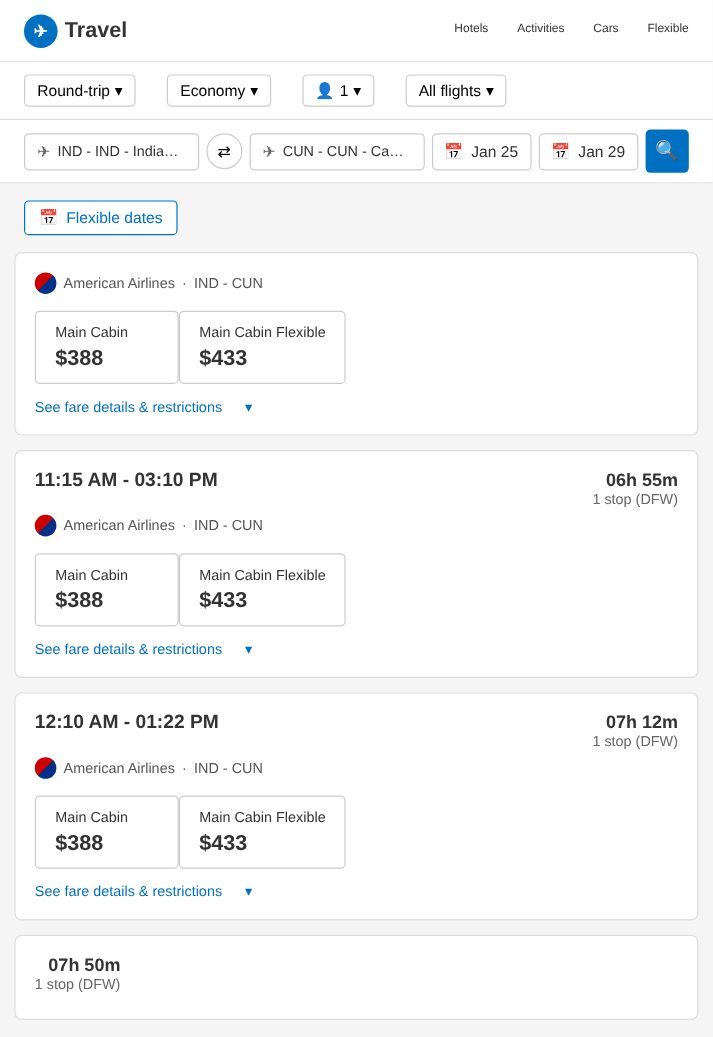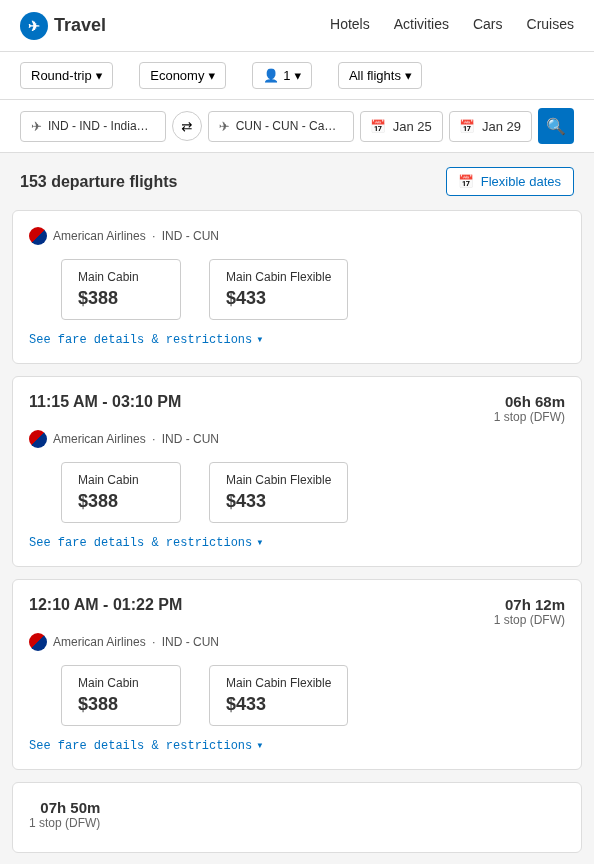--- a/index.html
+++ b/index.html
@@ -3,21 +3,21 @@
   <meta charset="utf-8">
   <style>
     * { box-sizing: border-box; margin: 0; padding: 0; }
     body { font-family: Arial, sans-serif; font-size: 14px; background: #f5f5f5; color: #333; width: 594px; }
 
     
     .header { background: #fff; border-bottom: 1px solid #ddd; padding: 0 20px; display: flex; align-items: center; height: 52px; }
     .logo { display: flex; align-items: center; gap: 6px; margin-right: auto; font-size: 18px; font-weight: bold; color: #333; }
     .logo-icon { background: #0071c2; color: white; border-radius: 50%; width: 28px; height: 28px; display: flex; align-items: center; justify-content: center; font-size: 14px; font-weight: bold; }
     .nav { display: flex; gap: 24px; }
-    .nav-item { text-decoration: none; color: #333; font-size: 14px; padding: 0 0; border-bottom: 3px solid transparent; cursor: pointer; }
+    .nav-item { text-decoration: none; color: #333; font-size: 10px; padding: 0 0; border-bottom: 3px solid transparent; cursor: pointer; }
     .nav-item.active { border-bottom: 3px solid #0071c2; color: #0071c2; font-weight: bold; }
 
     
     .filters { background: #fff; border-bottom: 1px solid #ddd; padding: 10px 20px; display: flex; align-items: center; gap: 26px; }
     .filter-btn { border: 1px solid #ccc; border-radius: 4px; padding: 5px 10px; background: #fff; cursor: pointer; font-size: 13px; display: flex; align-items: center; gap: 4px; }
 
     
     .search-bar { background: #fff; border-bottom: 1px solid #ddd; padding: 8px 20px; display: flex; align-items: center; gap: 6px; }
     .search-field { border: 1px solid #ccc; border-radius: 4px; padding: 7px 10px; font-size: 13px; display: flex; align-items: center; gap: 6px; background: #fff; color: #333; flex: 1; min-width: 0; }
     .search-field-icon { color: #666; font-size: 13px; }
@@ -33,40 +33,40 @@
     
     .flight-list { padding: 0 12px 20px; }
     .flight-card { background: #fff; border: 1px solid #ddd; border-radius: 6px; margin-bottom: 12px; padding: 16px; }
     .flight-header { display: flex; justify-content: space-between; align-items: flex-start; margin-bottom: 6px; }
     .flight-times { font-size: 16px; font-weight: bold; }
     .flight-duration { text-align: right; }
     .flight-duration-time { font-size: 15px; font-weight: bold; }
     .flight-stop { font-size: 12px; color: #666; }
     .flight-airline { display: flex; align-items: center; gap: 6px; font-size: 12px; color: #555; margin-bottom: 14px; }
     .aa-logo { display: inline-block; width: 18px; height: 18px; background: linear-gradient(135deg, #c00 50%, #003087 50%); border-radius: 50%; }
-    .fare-options { display: flex; gap: 28px; margin-bottom: 12px; margin-left: 32px; }
+    .fare-options { display: flex; gap: 0; margin-bottom: 12px; }
     .fare-box { border: 1px solid #ccc; border-radius: 4px; padding: 10px 16px; min-width: 120px; }
     .fare-label { font-size: 12px; color: #333; margin-bottom: 4px; }
     .fare-price { font-size: 18px; font-weight: bold; }
-    .see-fare { color: #0071c2; font-size: 12px; cursor: pointer; display: flex; align-items: flex-end; gap: 4px; font-family: Liberation Mono, monospace; }
+    .see-fare { color: #0071c2; font-size: 12px; cursor: pointer; display: flex; align-items: flex-start; gap: 19px; }
     .dot { color: #555; }
   </style>
 </head>
 <body>
 
 <div class="header">
   <div class="logo">
     <div class="logo-icon">✈</div>
     <span>Travel</span>
   </div>
   <nav class="nav">
     <a class="nav-item">Hotels</a>
     <a class="nav-item">Activities</a>
     <a class="nav-item">Cars</a>
-    <a class="nav-item">Cruises</a>
+    <a class="nav-item">Flexible</a>
   </nav>
 </div>
 
 <div class="filters">
   <button class="filter-btn">
     <span>Round-trip</span>
     <span>▾</span>
   </button>
   <button class="filter-btn">
     <span>Economy</span>
@@ -102,21 +102,20 @@
   <div class="date-field">
     <span>📅</span>
     <span>Jan 29</span>
   </div>
   <button class="search-btn">
     <span style="font-size:16px;">🔍</span>
   </button>
 </div>
 
 <div class="results-header">
-  <span class="results-count">153 departure flights</span>
   <button class="flexible-btn">
     <span>📅</span>
     <span>Flexible dates</span>
   </button>
 </div>
 
 <div class="flight-list" id="flight-list">
     <div class="flight-card">
     <div class="flight-airline">
       <span class="aa-logo"></span>
@@ -139,21 +138,21 @@
     </div>
     <div class="see-fare">
       <span>See fare details &amp; restrictions</span>
       <span>▾</span>
     </div>
   </div>
     <div class="flight-card">
     <div class="flight-header">
       <span class="flight-times">11:15 AM - 03:10 PM</span>
       <div class="flight-duration">
-        <div class="flight-duration-time">06h 68m</div>
+        <div class="flight-duration-time">06h 55m</div>
         <div class="flight-stop">1 stop (DFW)</div>
       </div>
     </div>
     <div class="flight-airline">
       <span class="aa-logo"></span>
       <span>American Airlines</span>
       <span class="dot">·</span>
       <span>IND - CUN</span>
     </div>
     <div class="fare-options">

